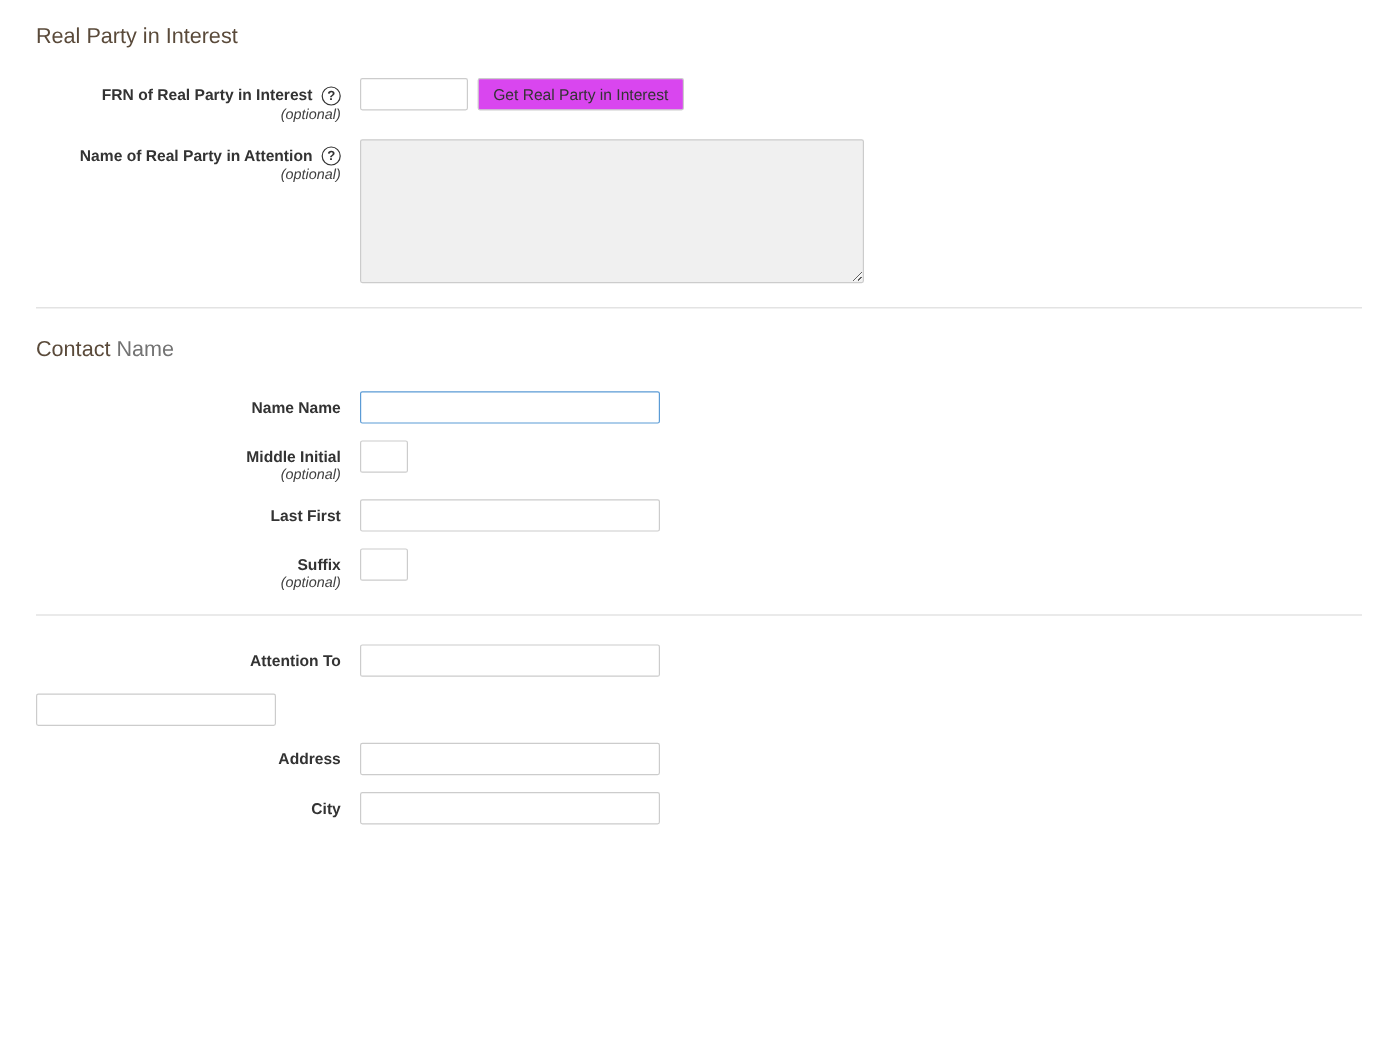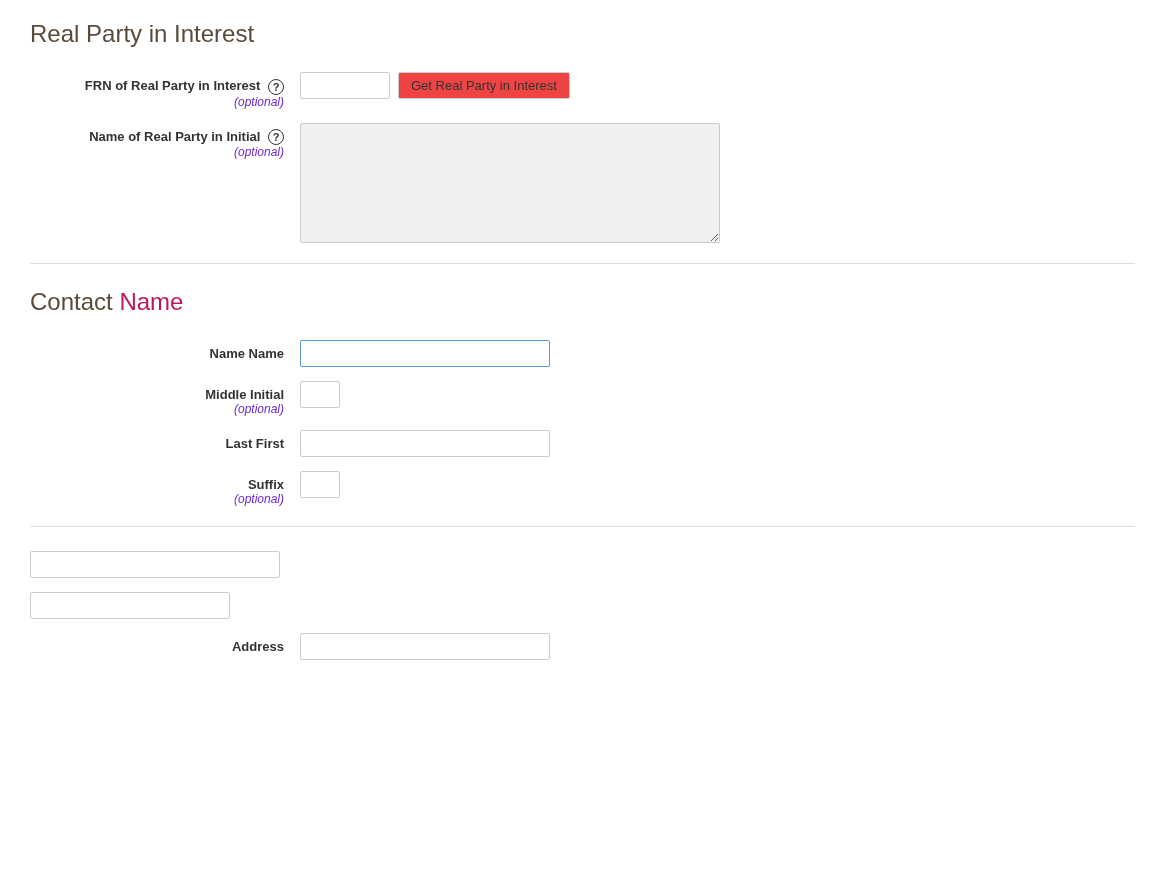--- a/index.html
+++ b/index.html
@@ -10,21 +10,21 @@
 
     body {
       font-family: 'Segoe UI', Arial, sans-serif;
       font-size: 14px;
       color: #333;
       background: #fff;
       padding: 20px 30px;
     }
 
     .section-title {
-      font-size: 24px;
+      font-size: 18px;
       font-weight: 300;
       color: #5a4a3a;
       margin-bottom: 20px;
       padding-bottom: 4px;
     }
 
     .divider {
       border: none;
       border-top: 1px solid #ddd;
       margin: 20px 0 24px 0;
@@ -48,21 +48,21 @@
       font-weight: 700;
       font-size: 13px;
       color: #333;
       flex-shrink: 0;
     }
 
     .form-label .optional {
       display: block;
       font-weight: 400;
       font-style: italic;
-      color: #6d28d9;
+      color: #404040;
       font-size: 12px;
     }
 
     .help-icon {
       display: inline-flex;
       align-items: center;
       justify-content: center;
       width: 16px;
       height: 16px;
       border-radius: 50%;
@@ -107,21 +107,21 @@
       border-radius: 2px;
       padding: 6px 8px;
       font-size: 13px;
       color: #333;
       background: #f0f0f0;
       resize: vertical;
       outline: none;
     }
 
     .btn-get {
-      background: #ef4444;
+      background: #d946ef;
       border: 1px solid #ccc;
       border-radius: 2px;
       padding: 5px 12px;
       font-size: 13px;
       color: #333;
       cursor: pointer;
       white-space: nowrap;
     }
 
     .first-name-input {
@@ -144,35 +144,35 @@
       <span class="optional">(optional)</span>
     </div>
     <div class="form-control-wrap">
       <input type="text" class="input-medium" style="width: 90px;">
       <button class="btn-get">Get Real Party in Interest</button>
     </div>
   </div>
 
   <div class="form-row">
     <div class="form-label">
-      <span>Name of Real Party in Initial</span>
+      <span>Name of Real Party in Attention</span>
       <span class="help-icon">?</span>
       <span class="optional">(optional)</span>
     </div>
     <div class="form-control-wrap">
       <textarea class="form-textarea" style=""></textarea>
     </div>
   </div>
 </div>
 
 <hr class="divider">
 
 <div class="form-section">
   <h2 class="section-title">
-    <span>Contact </span><span style="color:#be185d;margin-top:36px;">Name</span>
+    <span>Contact </span><span style="color:#737373;margin-top:36px;">Name</span>
   </h2>
 
   <div class="form-row">
     <div class="form-label">
       <span>Name Name</span>
     </div>
     <div class="form-control-wrap">
       <input type="text" class="input-medium first-name-input" style="">
     </div>
   </div>
@@ -206,33 +206,44 @@
     </div>
   </div>
 
 </div>
 
 <hr class="divider">
 
 <div class="form-section">
 
   <div class="form-row">
+    <div class="form-label">
+      <span>Attention To</span>
+    </div>
     <div class="form-control-wrap">
       <input type="text" class="input-medium" style="width: 250px;">
     </div>
   </div>
 
   <div class="form-row">
     <div class="form-control-wrap">
       <input type="text" style="width: 200px;">
     </div>
   </div>
 
   <div class="form-row">
     <div class="form-label">
       <span>Address</span>
     </div>
     <div class="form-control-wrap">
       <input type="text" class="input-medium" style="width: 250px;">
     </div>
   </div>
 
+  <div class="form-row">
+    <div class="form-label">
+      <span>City</span>
+    </div>
+    <div class="form-control-wrap">
+      <input type="text" class="input-medium" style="width: 250px;">
+    </div>
+  </div>
 </div>
 
 </body></html>

